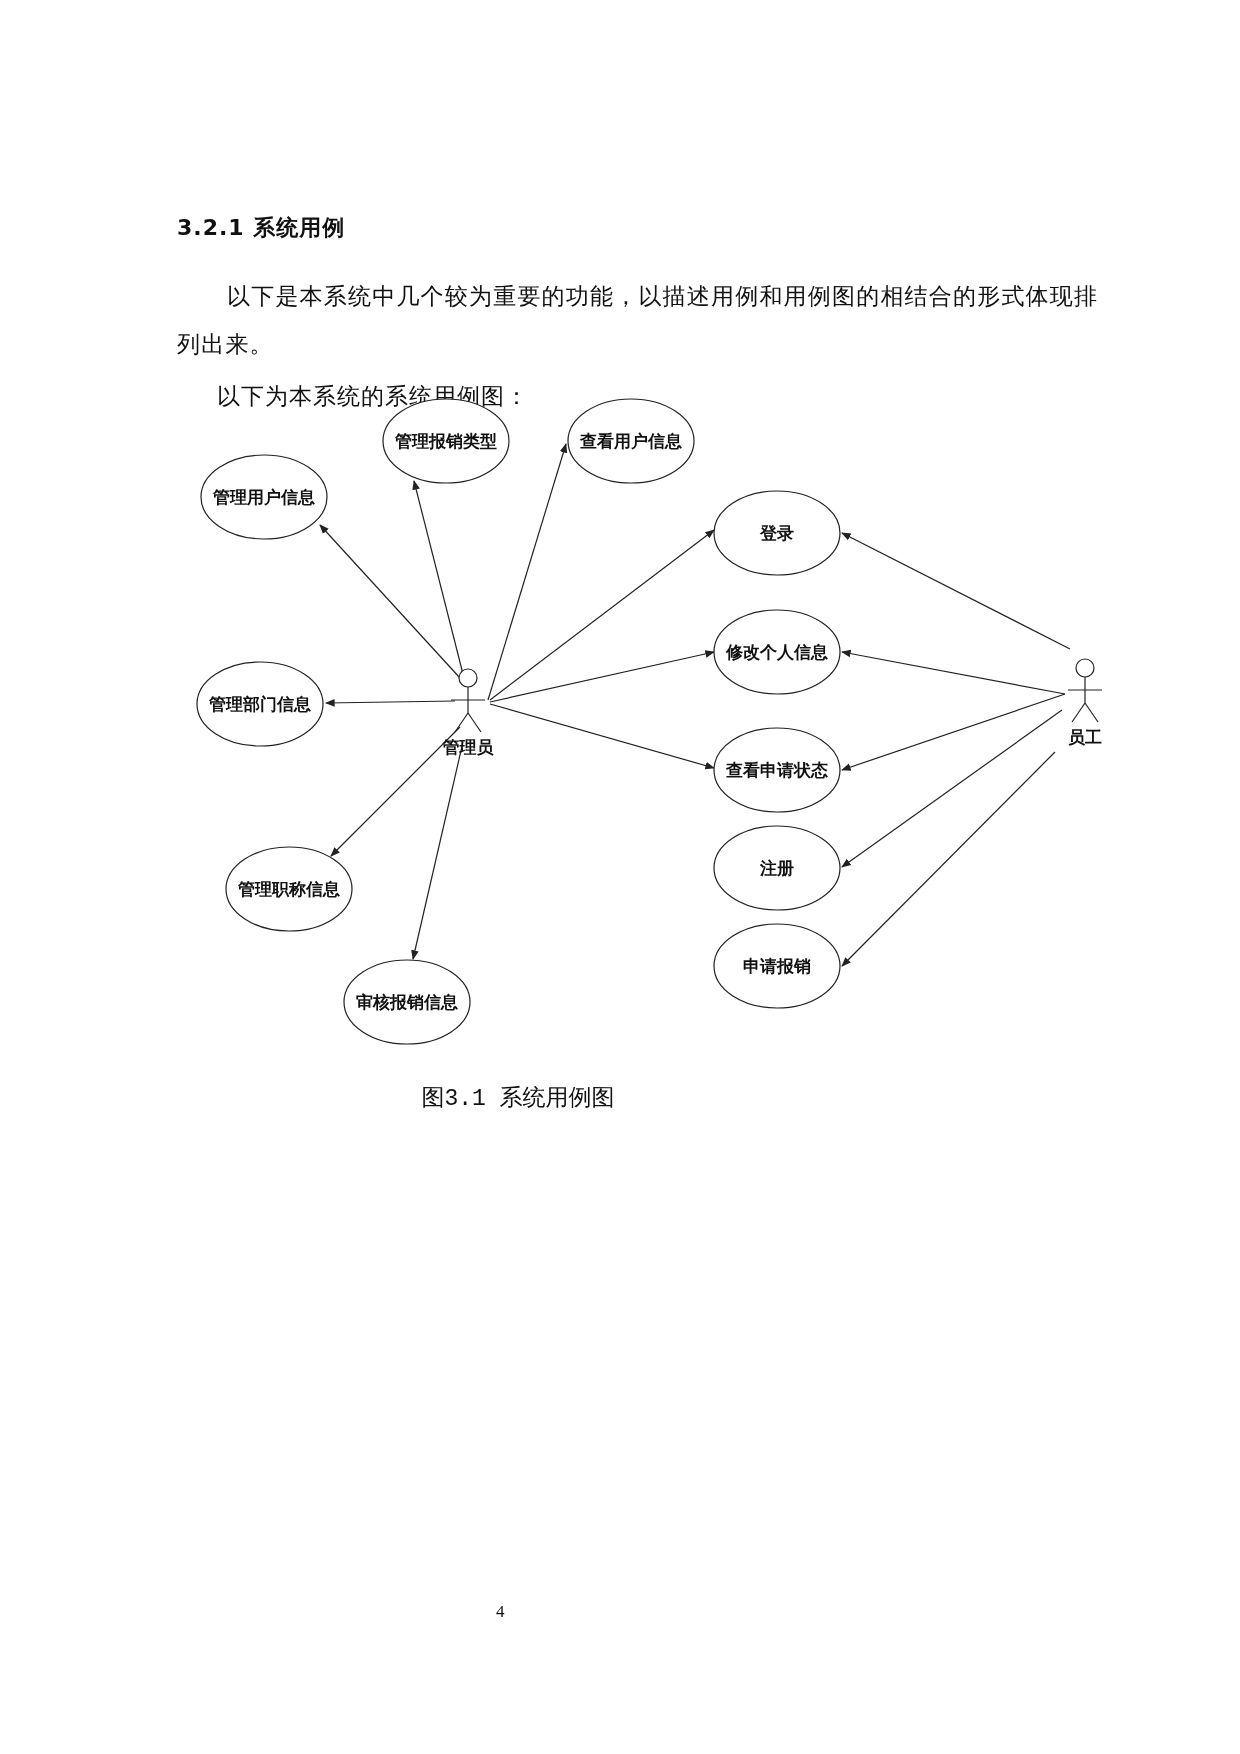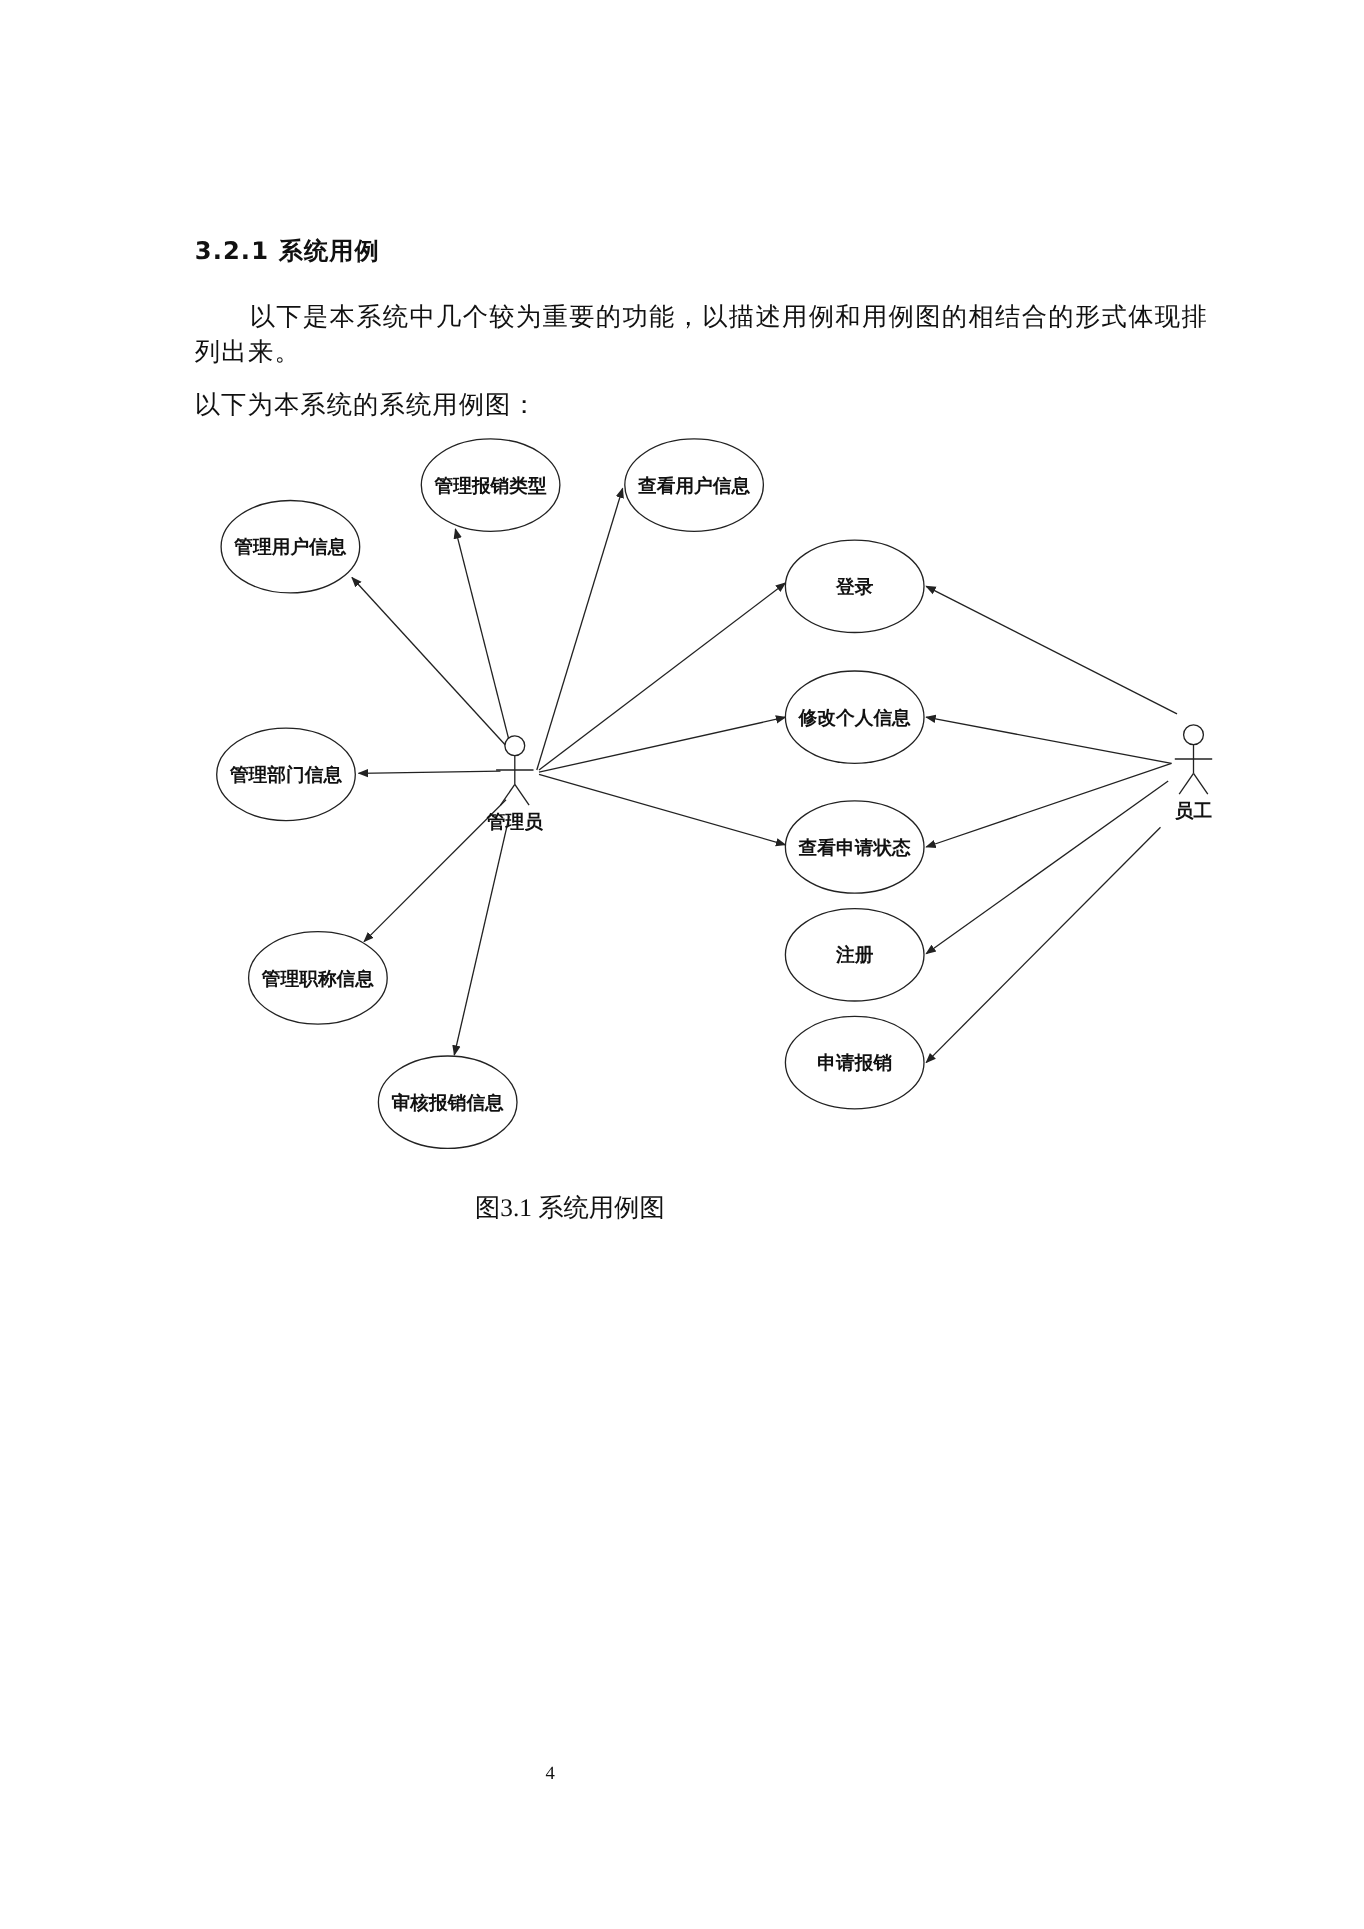--- a/index.html
+++ b/index.html
@@ -1,38 +1,38 @@
 <!DOCTYPE html>
 <html><head>
 <meta charset="utf-8">
 <style>
   html, body { margin: 0; padding: 0; background: #ffffff; }
   body { width: 1240px; height: 1754px; position: relative; overflow: hidden;
          font-family: "DejaVu Serif", "Liberation Serif", serif; color: #111; }
   .heading { position: absolute; left: 177px; top: 213px; font-size: 22px; font-weight: bold;
              font-family: "DejaVu Sans", "Liberation Sans", sans-serif; letter-spacing: 1px; margin: 0; }
-  .para { position: absolute; left: 177px; font-size: 23px; line-height: 32px; margin: 0;
+  .para { position: absolute; left: 177px; font-size: 23px; line-height: 48px; margin: 0;
           font-family: "DejaVu Sans", "Liberation Sans", sans-serif; font-weight: 300; width: 940px; }
   .p1 { top: 272px; text-indent: 50px; letter-spacing: 1.2px; }
   .p2 { top: 352px; letter-spacing: 1px; }
   #diagram { position: absolute; left: 0; top: 0; }
   .caption { position: absolute; top: 1082px; left: 0; width: 1036px; text-align: center; font-size: 23px;
              box-sizing: border-box;
-             font-family: Liberation Serif, serif; font-weight: 300; margin: 0; }
+             font-family: Liberation Mono, monospace; font-weight: 300; margin: 0; }
   .page-number { position: absolute; top: 1602px; left: 496px; font-size: 17px;
                  font-family: "Liberation Serif", serif; }
   .uc-label { font-family: "DejaVu Sans", "Liberation Sans", sans-serif; font-weight: bold; font-size: 17px; fill: #111; }
   .actor-label { font-family: "DejaVu Sans", "Liberation Sans", sans-serif; font-weight: bold; font-size: 17px; fill: #111; }
 </style>
 </head>
 <body>
 
 <h1 class="heading">3.2.1 系统用例</h1>
 <p class="para p1">以下是本系统中几个较为重要的功能，以描述用例和用例图的相结合的形式体现排列出来。</p>
-<p class="para p2" style="top:352px;">以下为本系统的系统用例图：</p>
+<p class="para p2" style="top:372px;margin-left:40px;">以下为本系统的系统用例图：</p>
 
 <svg id="diagram" width="1240" height="1754" viewBox="0 0 1240 1754" xmlns="http://www.w3.org/2000/svg">
   <defs>
     <marker id="arrow" viewBox="0 0 10 10" refX="9" refY="5" markerWidth="8" markerHeight="8" orient="auto-start-reverse">
       <path d="M0,1 L10,5 L0,9 z" fill="#222"></path>
     </marker>
   </defs>
   <g id="edges-layer">
       <line x1="460" y1="678" x2="320" y2="525" stroke="#222222" stroke-width="1.2" marker-end="url(#arrow)"></line>
       <line x1="463" y1="674" x2="414" y2="481" stroke="#222222" stroke-width="1.2" marker-end="url(#arrow)"></line>

